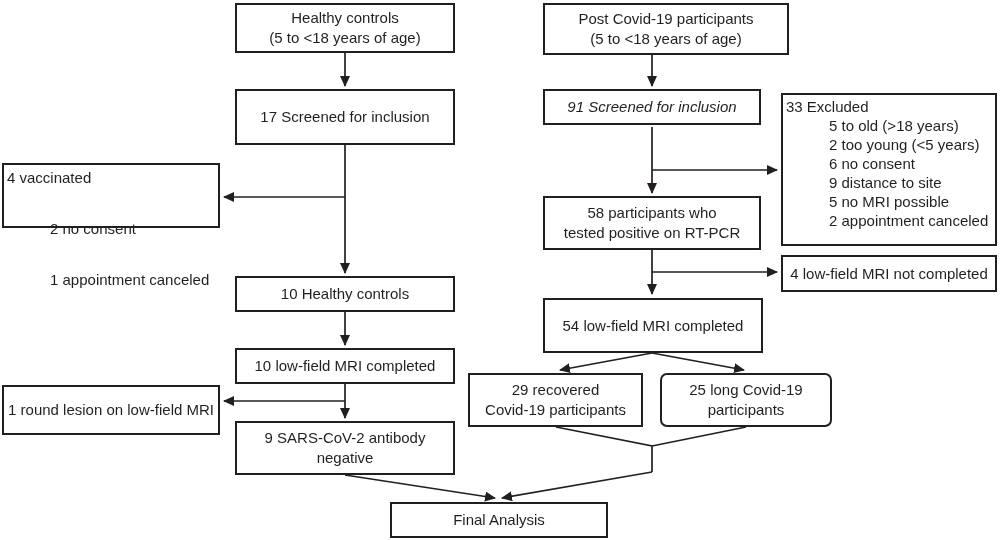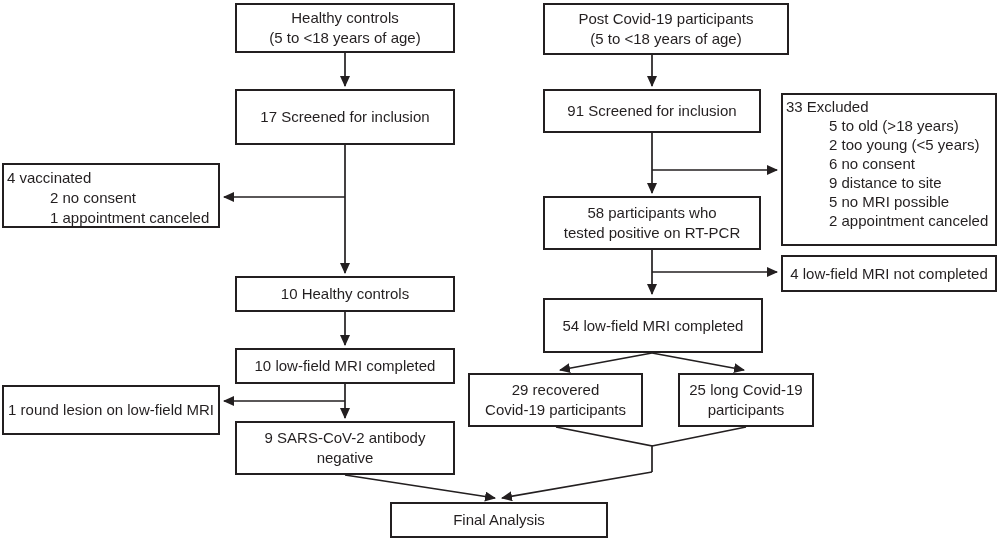--- a/index.html
+++ b/index.html
@@ -73,35 +73,35 @@
 
   <div class="box center" style="left:543px; top:3px; width:246px; height:52px;">
     <div>Post Covid-19 participants</div>
     <div>(5 to &lt;18 years of age)</div>
   </div>
 
   <div class="box center" style="left:235px; top:89px; width:220px; height:56px;">
     <div>17 Screened for inclusion</div>
   </div>
 
-  <div class="box center" style="left:543px; top:89px; width:218px; height:44px;">
+  <div class="box center" style="left:543px; top:89px; width:218px; height:36px;font-style:italic;">
     <div>91 Screened for inclusion</div>
   </div>
 
   <div class="box leftalign tight" style="left:781px; top:93px; width:216px; height:153px;">
     <div>33 Excluded</div>
     <div class="indent">5 to old (&gt;18 years)</div>
     <div class="indent">2 too young (&lt;5 years)</div>
     <div class="indent">6 no consent</div>
     <div class="indent">9 distance to site</div>
     <div class="indent">5 no MRI possible</div>
     <div class="indent">2 appointment canceled</div>
   </div>
 
-  <div class="box leftalign" style="left:2px; top:163px; width:218px; height:65px;">
+  <div class="box leftalign" style="left:2px; top:163px; width:218px; height:65px;gap:31px;">
     <div>4 vaccinated</div>
     <div class="indent">2 no consent</div>
     <div class="indent">1 appointment canceled</div>
   </div>
 
   <div class="box center" style="left:543px; top:196px; width:218px; height:54px;">
     <div>58 participants who</div>
     <div>tested positive on RT-PCR</div>
   </div>
 
@@ -119,21 +119,21 @@
 
   <div class="box center" style="left:235px; top:348px; width:220px; height:36px;">
     <div>10 low-field MRI completed</div>
   </div>
 
   <div class="box center" style="left:468px; top:373px; width:175px; height:54px;">
     <div>29 recovered</div>
     <div>Covid-19 participants</div>
   </div>
 
-  <div class="box center" style="left:678px; top:373px; width:136px; height:54px;">
+  <div class="box center" style="left:660px; top:373px; width:172px; height:54px;border-radius:7px;">
     <div>25 long Covid-19</div>
     <div>participants</div>
   </div>
 
   <div class="box center" style="left:2px; top:385px; width:218px; height:50px;">
     <div>1 round lesion on low-field MRI</div>
   </div>
 
   <div class="box center" style="left:235px; top:421px; width:220px; height:54px;">
     <div>9 SARS-CoV-2 antibody</div>

